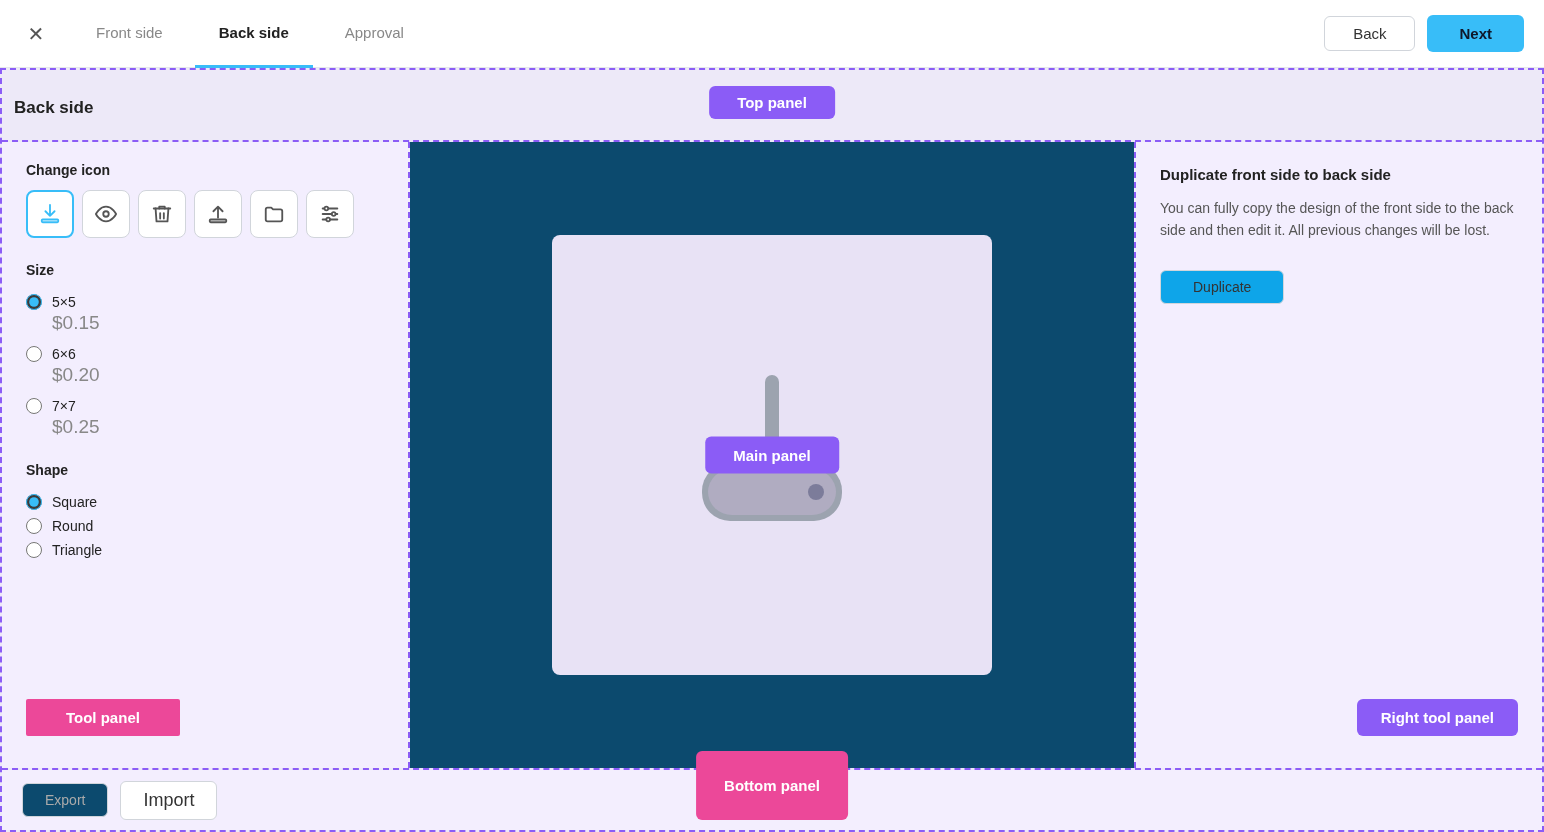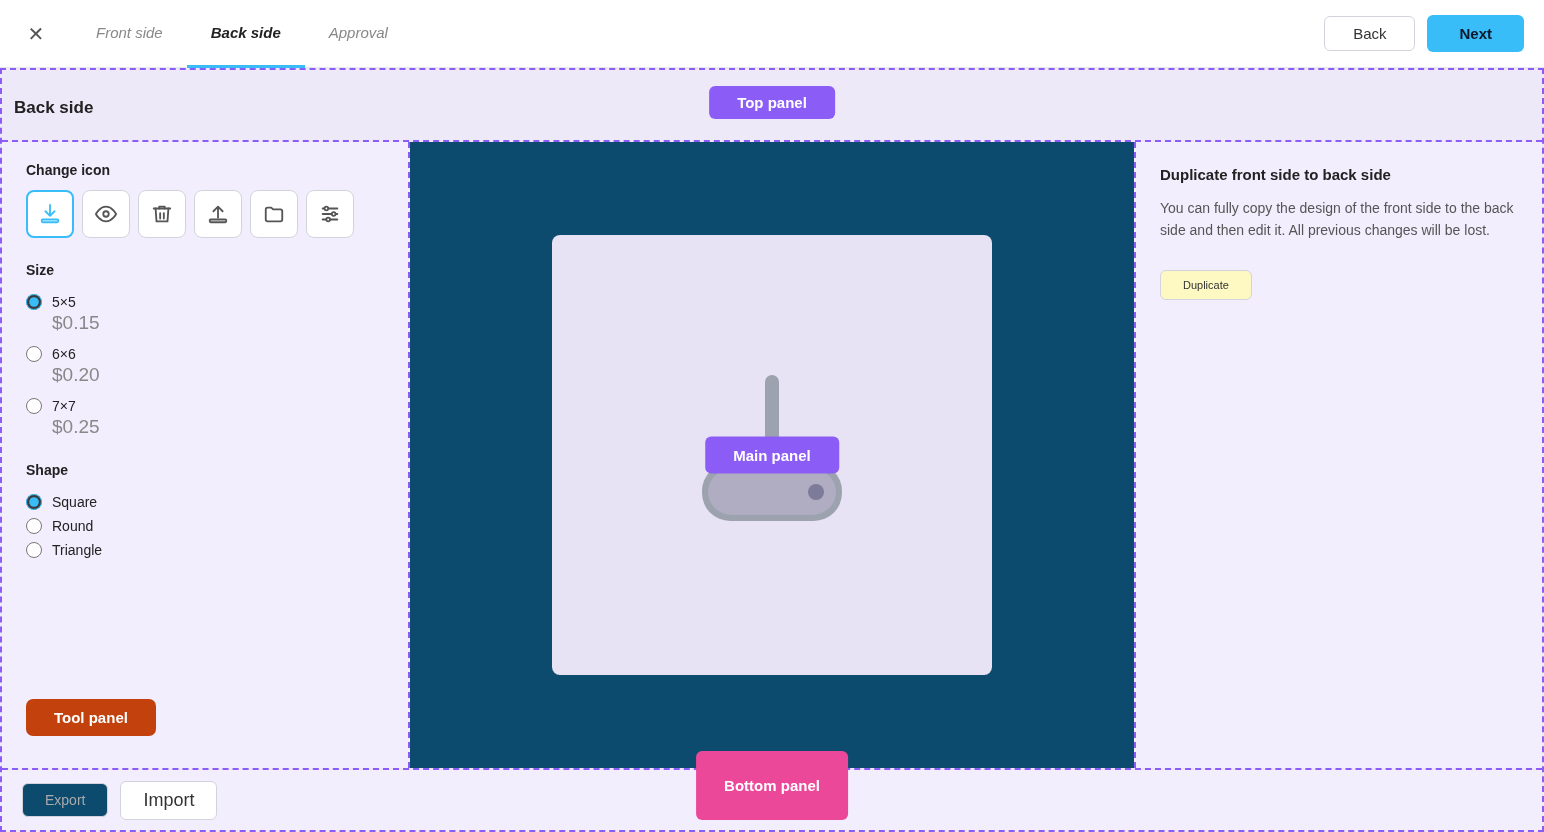--- a/index.html
+++ b/index.html
@@ -14,21 +14,21 @@
       padding: 0 20px;
       position: relative;
     }
     .close-btn {
       width: 32px; height: 32px;
       display: flex; align-items: center; justify-content: center;
       cursor: pointer; margin-right: 20px;
       font-size: 20px; color: #555;
     }
     .tabs {
-      display: flex; gap: 0; font-style: italic;
+      display: flex; gap: 8px;
     }
     .tab {
       padding: 0 24px;
       height: 68px;
       display: flex; align-items: center;
       font-size: 15px;
       color: #888;
       cursor: pointer;
       border-bottom: 3px solid transparent;
     }
@@ -117,26 +117,26 @@
       padding: 20px 24px;
       position: relative;
       display: flex;
       flex-direction: column;
     }
 
     .tool-panel-label {
       position: absolute;
       bottom: 32px;
       left: 24px;
-      background: #c2410c;
+      background: #ec4899;
       color: #fff;
       font-size: 15px;
       font-weight: 700;
-      padding: 10px 28px;
-      border-radius: 7px;
+      padding: 10px 40px;
+      border-radius: 2px;
     }
 
     .change-icon-label {
       font-size: 14px;
       font-weight: 600;
       color: #222;
       margin-bottom: 12px;
     }
 
     .icon-buttons {
@@ -263,25 +263,25 @@
       color: #222;
       margin-bottom: 14px;
     }
     .duplicate-desc {
       font-size: 14px;
       color: #555;
       line-height: 1.6;
       margin-bottom: 28px;
     }
     .duplicate-btn {
-      padding: 8px 22px;
+      padding: 8px 32px;
       border: 1.5px solid #d1d5db;
       border-radius: 6px;
-      background: #fef9c3;
-      font-size: 11px;
+      background: #0ea5e9;
+      font-size: 14px;
       color: #333;
       cursor: pointer;
     }
 
     
     .bottom-bar {
       position: absolute;
       bottom: 0; left: 0; right: 0;
       height: 60px;
       background: #f3eefe;
@@ -454,20 +454,21 @@
 
       <div class="main-panel-label">Main panel</div>
     </div>
 
     <div class="right-panel">
       <div class="duplicate-title">Duplicate front side to back side</div>
       <div class="duplicate-desc">You can fully copy the design of the front side to the back side and then edit it. All previous changes will be lost.</div>
       <button class="duplicate-btn">Duplicate</button>
 
       
+      <div class="right-panel-label">Right tool panel</div>
     </div>
 
   </div>
 
   <div class="bottom-bar">
     <button class="btn-export">Export</button>
     <button class="btn-import">Import</button>
     <div class="bottom-panel-label">Bottom panel</div>
   </div>
 

